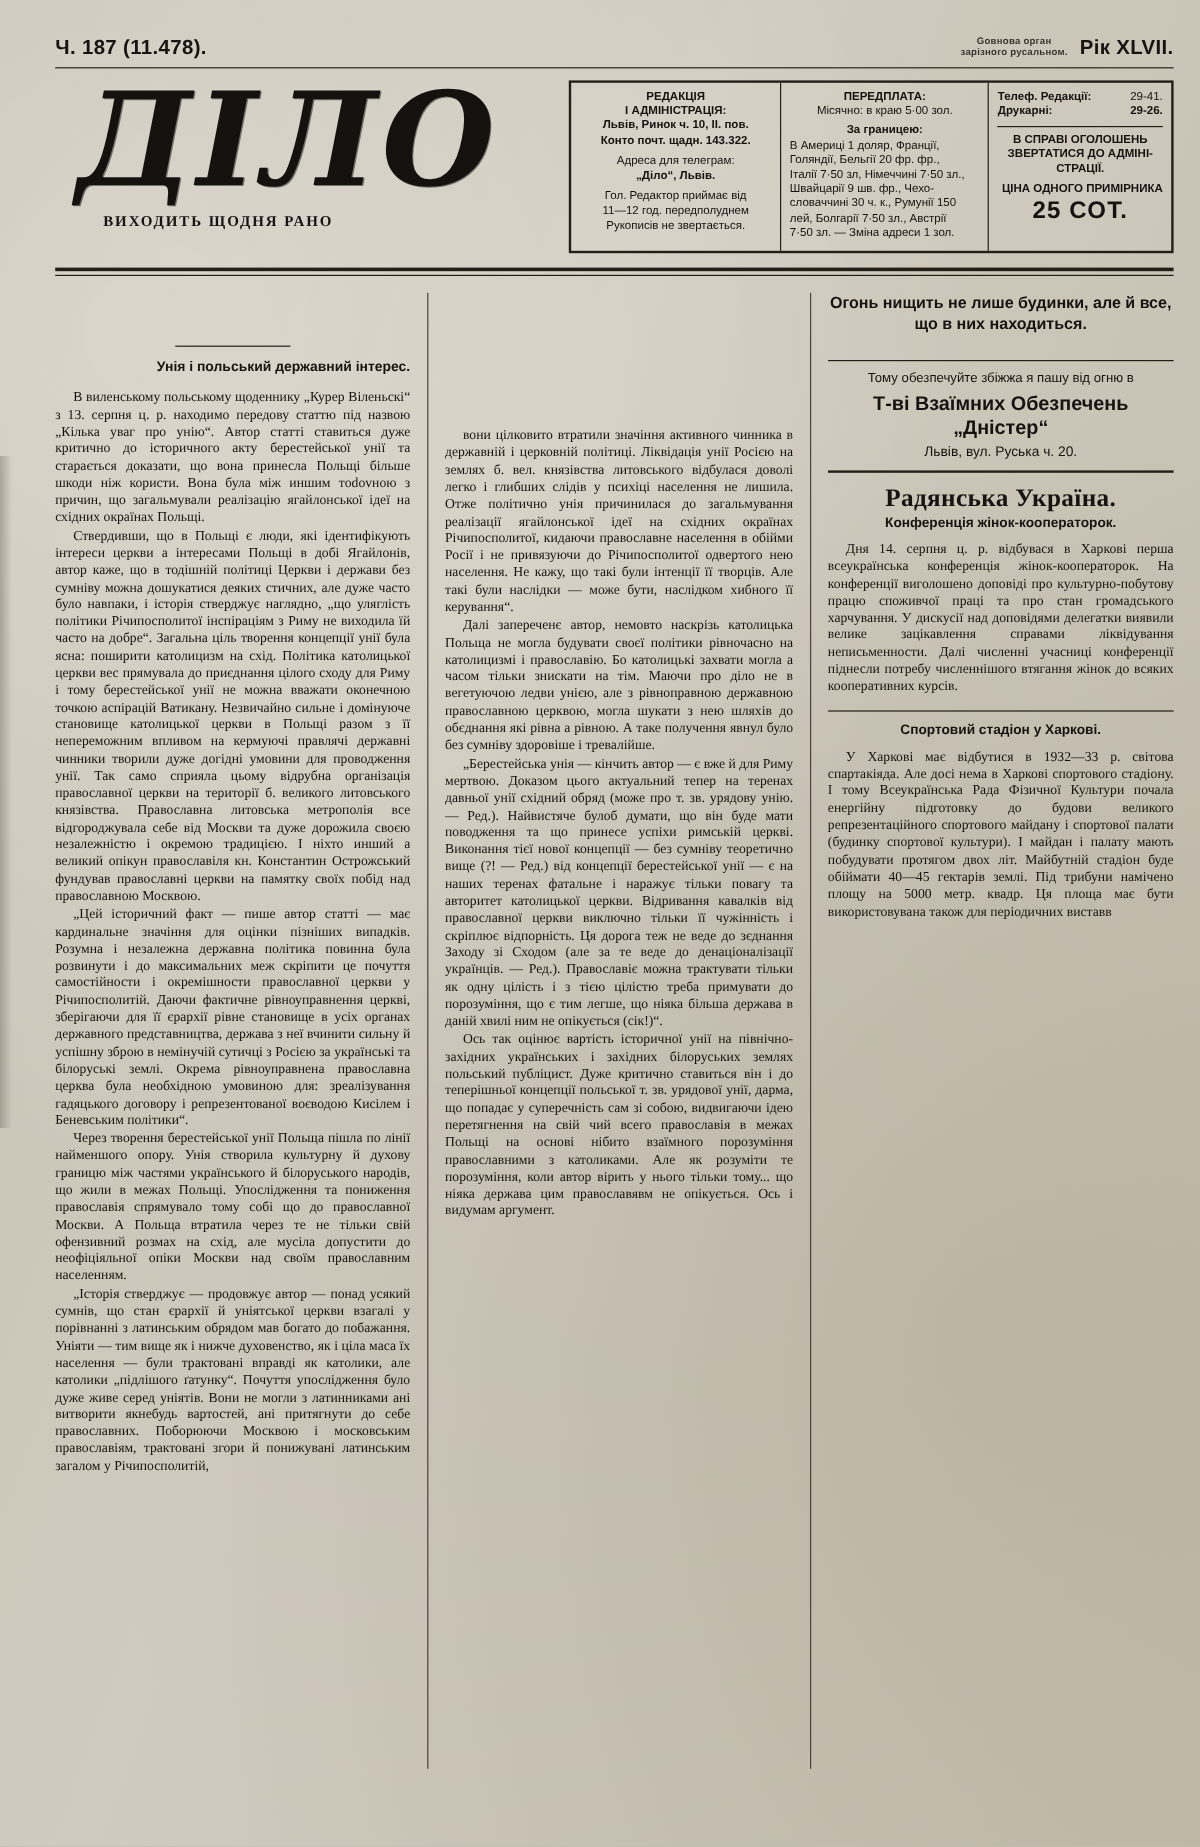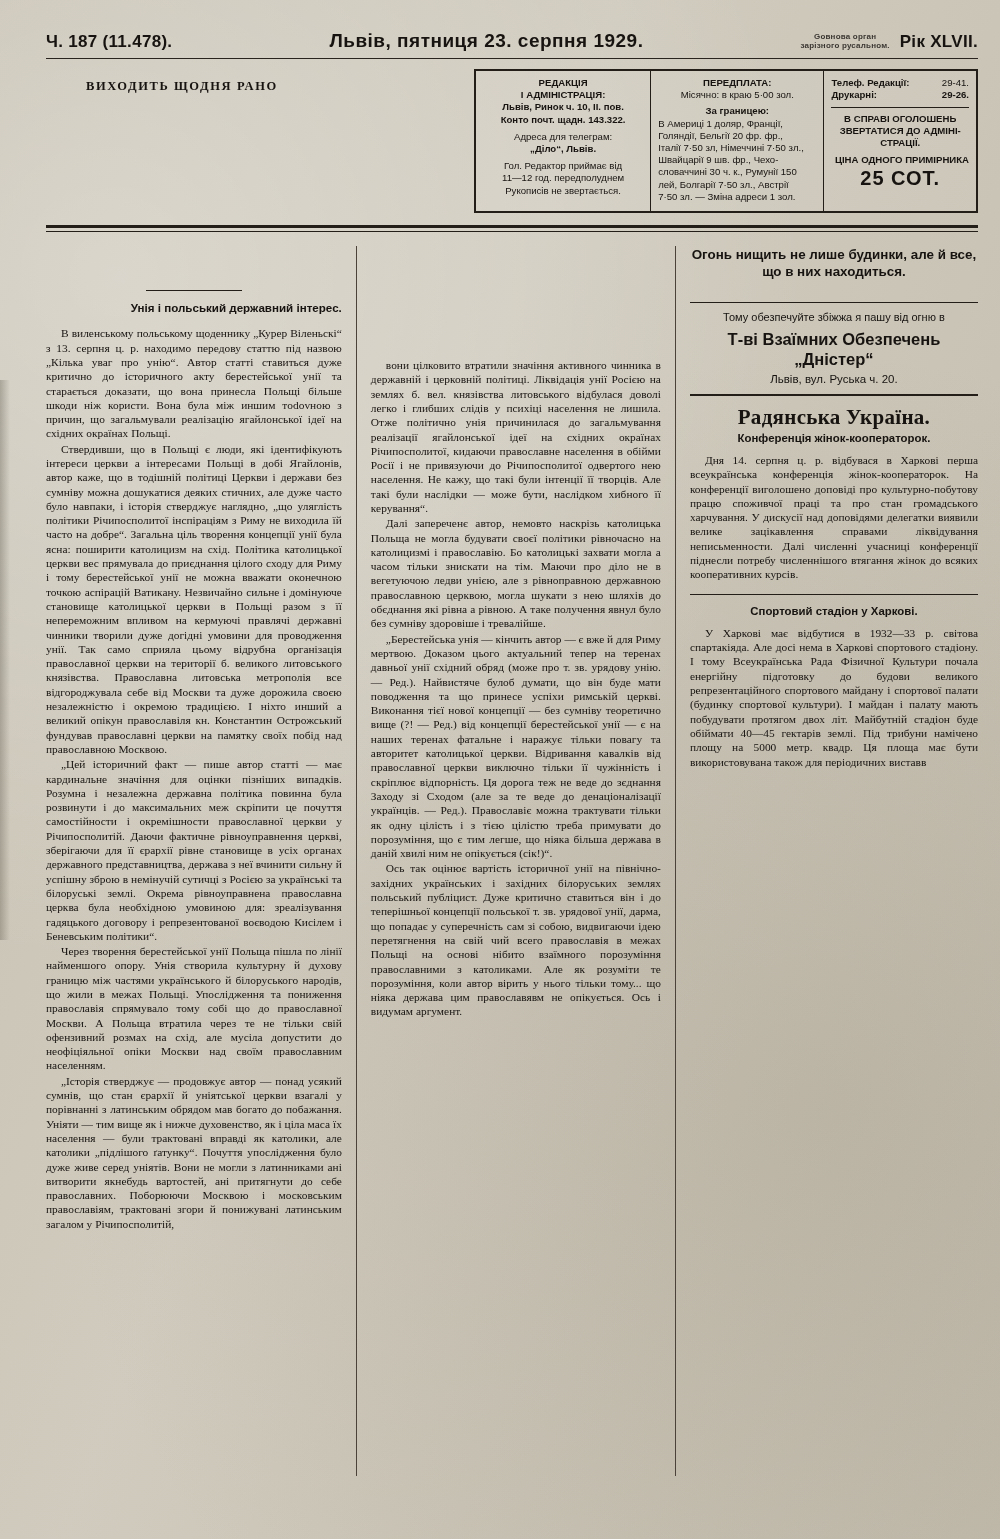--- a/index.html
+++ b/index.html
@@ -215,33 +215,33 @@
 <body>
 
 <div class="page">
   <div class="paper-tex"></div>
   <div class="fade-left"></div>
 
   <div class="inner">
 
     <div class="topline">
       <div class="issue">Ч. 187 (11.478).</div>
-      <div class="place">Львів, пятниця 23. серпня 1929.</div>
       <div class="rightblk">
         <div class="org">
           <div>Goвнова орган</div>
           <div>зарізного русальном.</div>
         </div>
         <div class="year">Рік XLVII.</div>
       </div>
     </div>
     <div class="rule-thin"></div>
 
     <div class="masthead">
       <div class="logo-wrap">
+        <div class="logo">ДІЛО</div>
         <div class="logo-sub">ВИХОДИТЬ ЩОДНЯ РАНО</div>
       </div>
 
       <div class="boxes">
         <div class="boxcol bc1">
           <span class="ttl">РЕДАКЦІЯ</span>
           <span class="ttl">І АДМІНІСТРАЦІЯ:</span>
           <div style="font-weight:bold">Львів, Ринок ч. 10, ІІ. пов.</div>
           <div style="font-weight:bold">Конто почт. щадн. 143.322.</div>
           <div style="margin-top:5px">Адреса для телеграм:</div>

